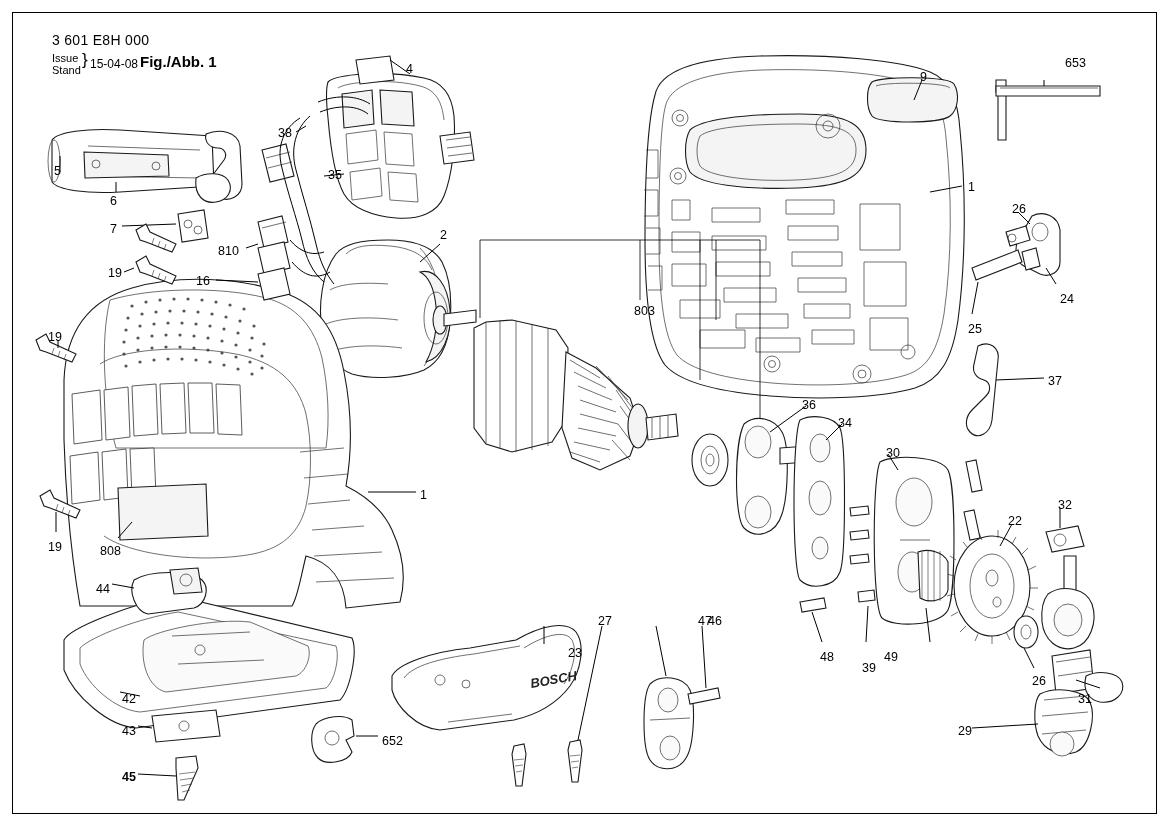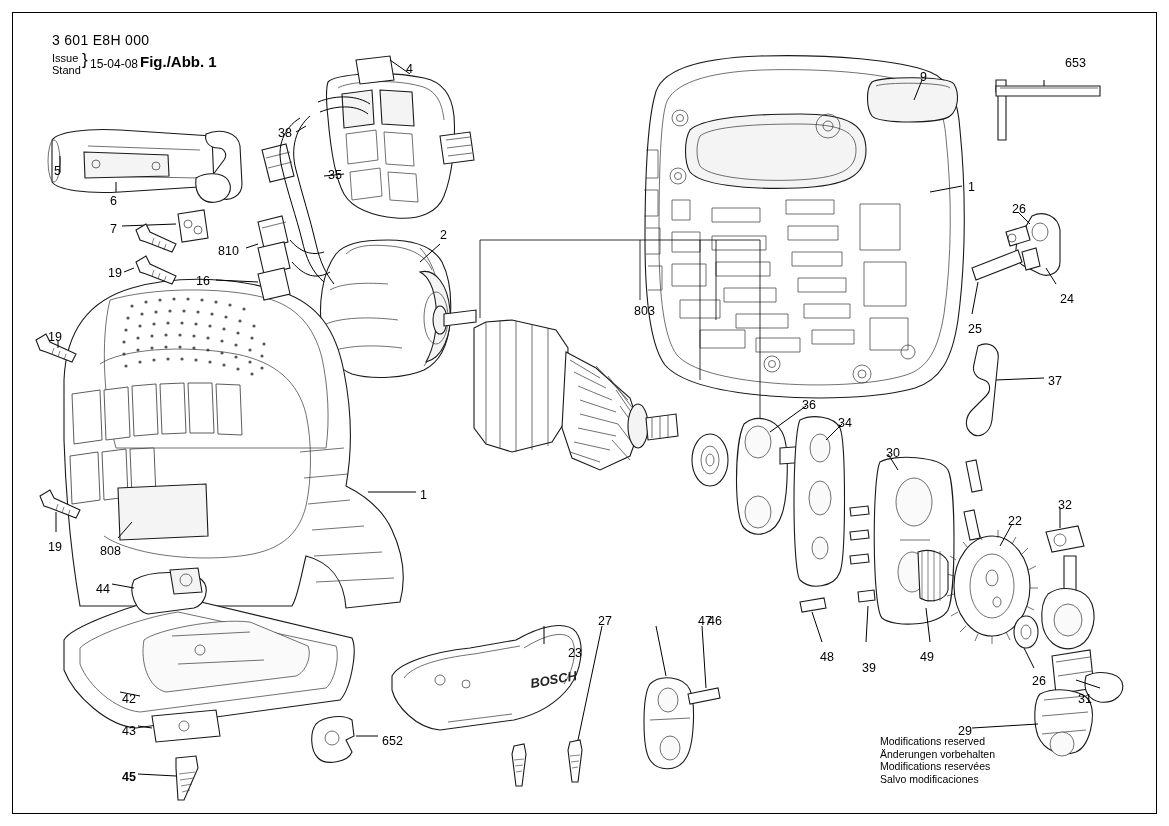--- a/index.html
+++ b/index.html
@@ -87,24 +87,20 @@
 <div id="sheet">
 
   <div class="border-frame"></div>
 
   <div class="hdr" id="hdr-partno">3 601 E8H 000</div>
   <div class="hdr" id="hdr-issue"><span>Issue</span><br><span>Stand</span></div>
   <div class="brace">}</div>
   <div class="hdr" id="hdr-date">15-04-08</div>
   <div class="hdr" id="hdr-fig">Fig./Abb. 1</div>
 
-  <div class="footnote"><span>Modifications reserved</span>
-<span>Änderungen vorbehalten</span>
-<span>Modifications reservées</span>
-<span>Salvo modificaciones</span></div>
 
   <svg class="art" viewBox="0 0 1169 826">
 
     <g>
       <path class="part" d="M655 95 C660 70 700 58 760 56 C830 54 900 60 930 72 C950 80 958 100 960 130
         C966 190 966 260 958 320 C952 360 940 380 915 388 C880 398 820 400 770 396
         C720 392 680 382 665 365 C650 345 645 300 645 240 C645 175 648 120 655 95 Z"></path>
       <path class="thin" d="M666 104 C672 84 706 72 762 70 C828 68 892 74 920 86 C936 94 944 112 946 138
         C952 194 952 258 944 314 C938 350 928 368 906 375 C874 385 818 387 772 383
         C726 379 690 370 677 355 C664 338 659 296 659 240 C659 180 660 124 666 104 Z"></path>
@@ -631,21 +627,21 @@
       <div class="callout" style="left: 838px; top: 416px;">34</div>
       <div class="callout" style="left: 886px; top: 446px;">30</div>
       <div class="callout" style="left: 420px; top: 488px;">1</div>
       <div class="callout" style="left: 1008px; top: 514px;">22</div>
       <div class="callout" style="left: 1058px; top: 498px;">32</div>
       <div class="callout" style="left: 48px; top: 540px;">19</div>
       <div class="callout" style="left: 100px; top: 544px;">808</div>
       <div class="callout" style="left: 96px; top: 582px;">44</div>
       <div class="callout" style="left: 820px; top: 650px;">48</div>
       <div class="callout" style="left: 862px; top: 650px; margin-top: 11px;">39</div>
-      <div class="callout" style="left: 920px; top: 650px;">49</div>
+      <div class="callout" style="left: 884px; top: 650px;">49</div>
       <div class="callout" style="left: 1032px; top: 674px;">26</div>
       <div class="callout" style="left: 568px; top: 614px; margin-top: 32px;">23</div>
       <div class="callout" style="left: 598px; top: 614px;">27</div>
       <div class="callout" style="left: 680px; top: 614px; margin-left: 28px;">46</div>
       <div class="callout" style="left: 698px; top: 614px;">47</div>
       <div class="callout" style="left: 1078px; top: 668px; margin-top: 24px;">31</div>
       <div class="callout" style="left: 122px; top: 692px;">42</div>
       <div class="callout" style="left: 382px; top: 734px;">652</div>
       <div class="callout" style="left: 122px; top: 724px;">43</div>
       <div class="callout" style="left: 958px; top: 724px;">29</div>

